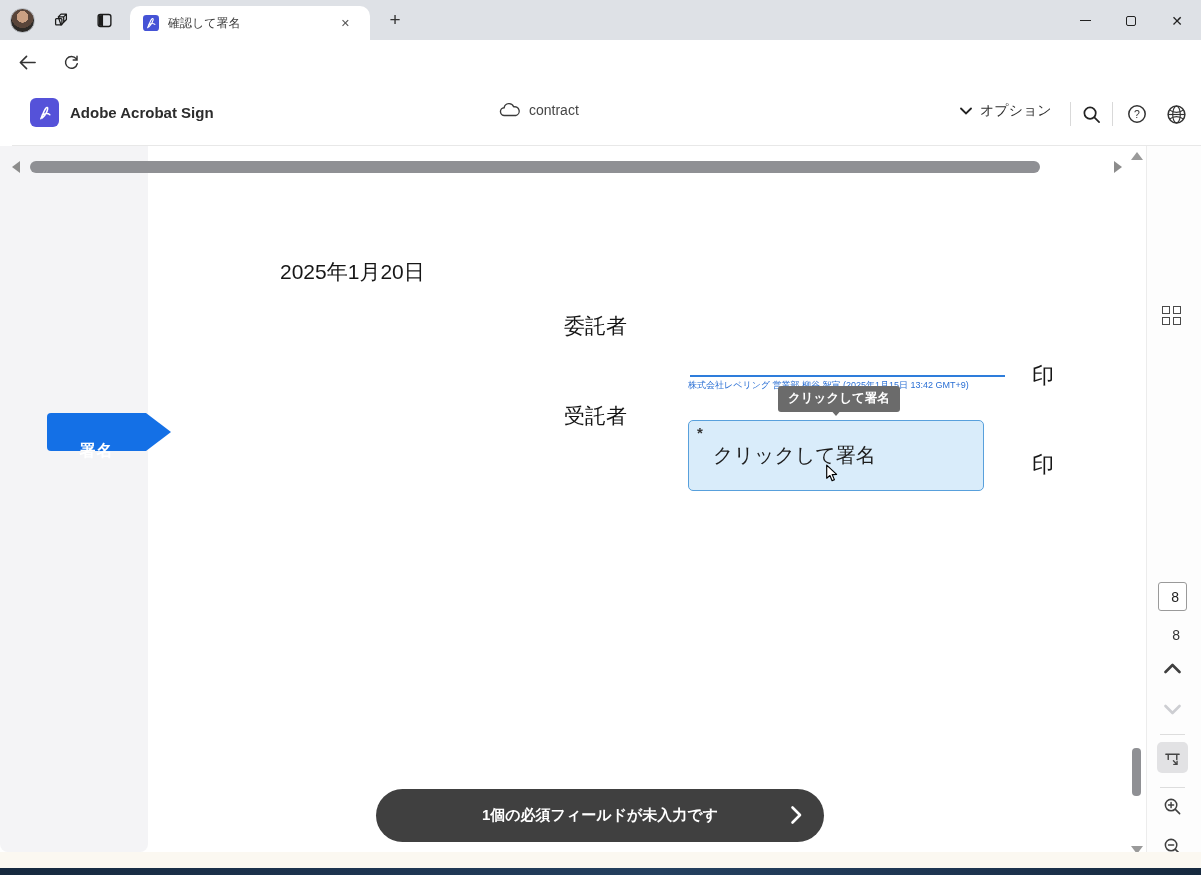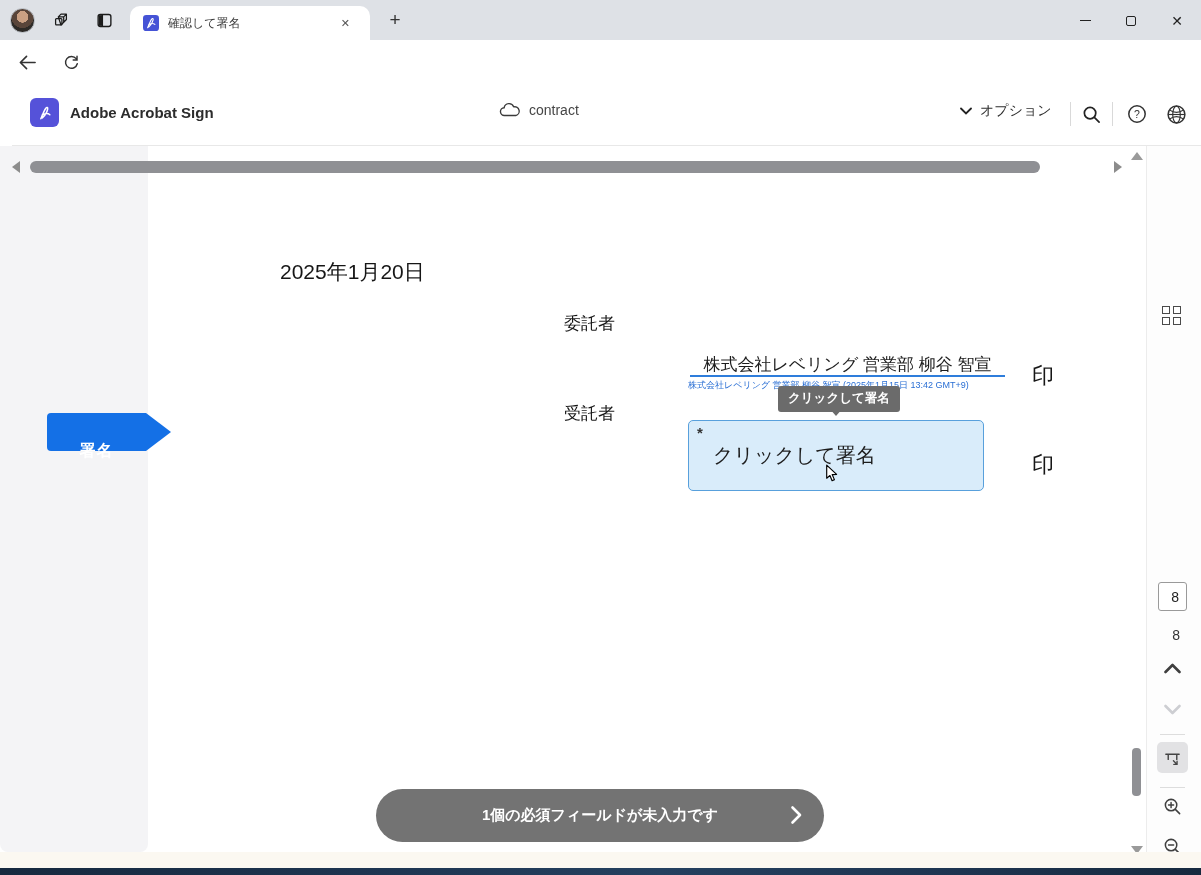--- a/index.html
+++ b/index.html
@@ -70,42 +70,42 @@
   .page-box { position:absolute; left:1158px; top:436px; width:29px; height:29px; border:1px solid #9a9a9a; border-radius:3px;
               background:#fff; font-size:14px; color:#222; display:flex; align-items:center; justify-content:flex-end; padding-right:7px; }
   .page-total { position:absolute; left:1158px; top:481px; width:29px; text-align:right; padding-right:7px; font-size:14px; color:#333; }
   .rail-ico { position:absolute; left:1160px; width:25px; height:25px; display:flex; align-items:center; justify-content:center; }
   .rail-div { position:absolute; left:1160px; width:25px; height:1px; background:#ddd; }
   .fit-btn { position:absolute; left:1157px; top:596px; width:31px; height:31px; background:#e2e2e4; border-radius:5px;
              display:flex; align-items:center; justify-content:center; }
 
   
   .doc-date { position:absolute; left:280px; top:258px; font-size:21px; color:#161616; }
-  .role-label { position:absolute; font-size:17px; color:#161616; }
+  .role-label { position:absolute; font-size:21px; color:#161616; }
   .seal { position:absolute; font-size:22px; color:#161616; }
   .sig-name { position:absolute; left:690px; top:353px; width:315px; text-align:center; font-size:17px; color:#1d1d1d; white-space:nowrap; }
   .sig-line { position:absolute; left:690px; top:375px; width:315px; height:2px; background:#2e7ddb; }
   .sig-stamp { position:absolute; left:688px; top:379px; font-size:9px; color:#2a6fd4; white-space:nowrap; }
   .tooltip { position:absolute; left:778px; top:386px; background:#6b6b6b; color:#fff; font-size:12.5px; font-weight:bold;
              padding:4px 10px 5px; border-radius:3px; white-space:nowrap; }
   .tooltip-arrow { position:absolute; left:829px; top:408px; width:0; height:0;
                    border-left:7px solid transparent; border-right:7px solid transparent; border-top:8px solid #6b6b6b; }
   .sig-field { position:absolute; left:688px; top:420px; width:296px; height:71px; background:#d9ecfa;
                border:1.5px solid #58a0dc; border-radius:5px; }
   .req-mark { position:absolute; left:8px; top:3px; font-size:15px; font-weight:bold; color:#333; }
   .field-label { position:absolute; left:24px; top:21px; font-size:20px; color:#1c1c1c; white-space:nowrap; }
   .cursor { position:absolute; left:136px; top:43px; }
   .sign-tab { position:absolute; left:47px; top:413px; width:99px; height:38px; background:#1470e6; border-radius:4px 0 0 4px;
               display:flex; align-items:center; justify-content:center; }
   .sign-tab::after { content:""; position:absolute; left:99px; top:0; width:0; height:0;
               border-top:19px solid transparent; border-bottom:19px solid transparent; border-left:25px solid #1470e6; }
   .sign-tab span { color:#fff; font-size:16px; font-weight:bold; letter-spacing:1px;margin-top:38px; }
 
   
-  .submit-btn { position:absolute; left:376px; top:643px; width:448px; height:53px; border-radius:27px; background:#737373;
+  .submit-btn { position:absolute; left:376px; top:643px; width:448px; height:53px; border-radius:27px; background:#404040;
                 display:flex; align-items:center; justify-content:center; }
   .submit-btn span { color:#fff; font-size:15px; font-weight:bold; }
   .submit-chev { position:absolute; right:22px; top:16px; }
 
   
   .cream-band { position:absolute; left:0; top:852px; width:1201px; height:16px; background:#fbf8f1; }
   .taskbar-strip { position:absolute; left:0; top:868px; width:1201px; height:7px;
                    background:linear-gradient(90deg,#16293e,#1d3450 30%,#24405f 55%,#1d3450 80%,#16293e); }
 </style>
 </head>
@@ -294,21 +294,20 @@
       <svg width="19" height="19" viewBox="0 0 20 20">
           <circle cx="8.5" cy="8.5" r="6" fill="none" stroke="#3f3f3f" stroke-width="1.6"></circle>
           <line x1="13" y1="13" x2="17.5" y2="17.5" stroke="#3f3f3f" stroke-width="1.6" stroke-linecap="round"></line>
           <path d="M5.8 8.5 h5.4" stroke="#3f3f3f" stroke-width="1.5" stroke-linecap="round"></path>
         </svg>
     </div>
 
     <div class="doc-date" style="top:112px;">2025年1月20日</div>
     <div class="role-label" style="left:564px; top:166px;">委託者</div>
 
-    <div class="sig-name" style="top:207px;">株式会社レベリング 営業部 柳谷 智宣</div>
     <div class="sig-line" style="top:229px;"></div>
     <div class="sig-stamp" style="top:233px;">株式会社レベリング 営業部 柳谷 智宣 (2025年1月15日 13:42 GMT+9)</div>
     <div class="seal" style="left:1032px; top:215px;">印</div>
 
     <div class="tooltip" style="top:240px;">クリックして署名</div>
     <div class="tooltip-arrow" style="top:262px;"></div>
 
     <div class="role-label" style="left:564px; top:256px;">受託者</div>
 
     <div class="sig-field" style="top:274px;">

